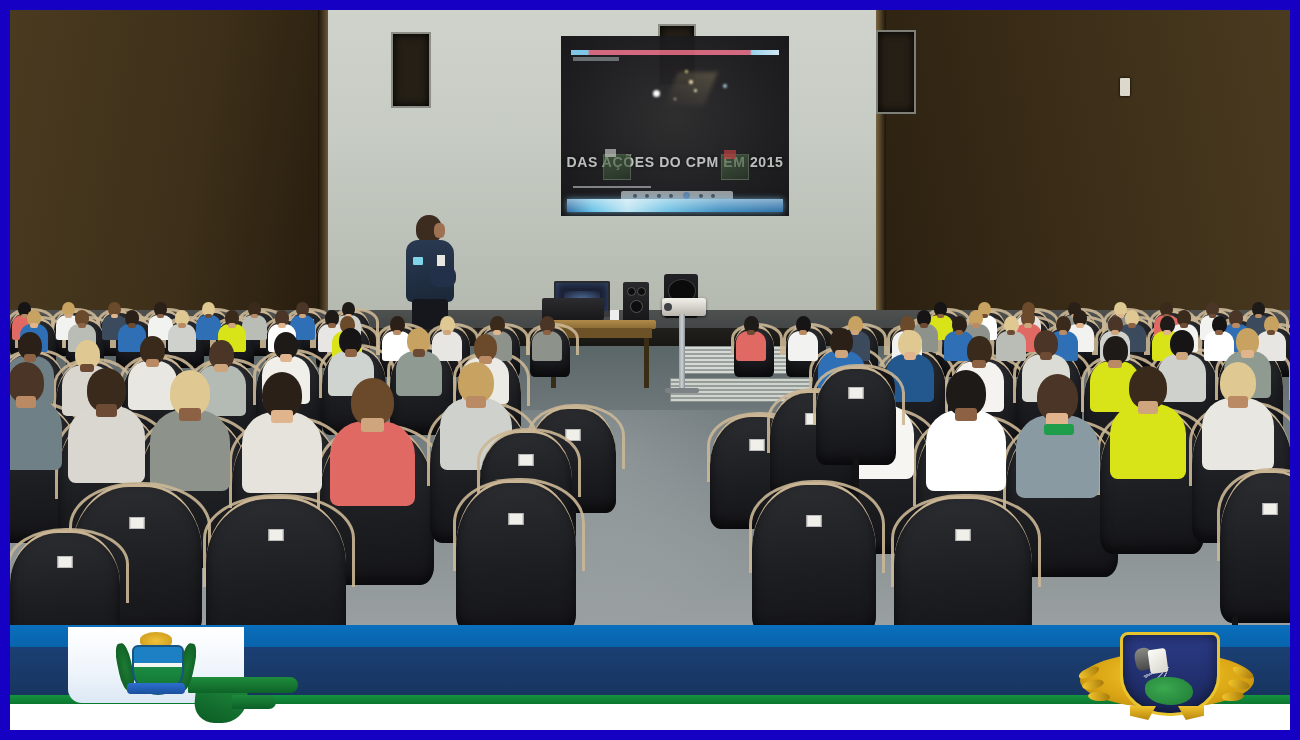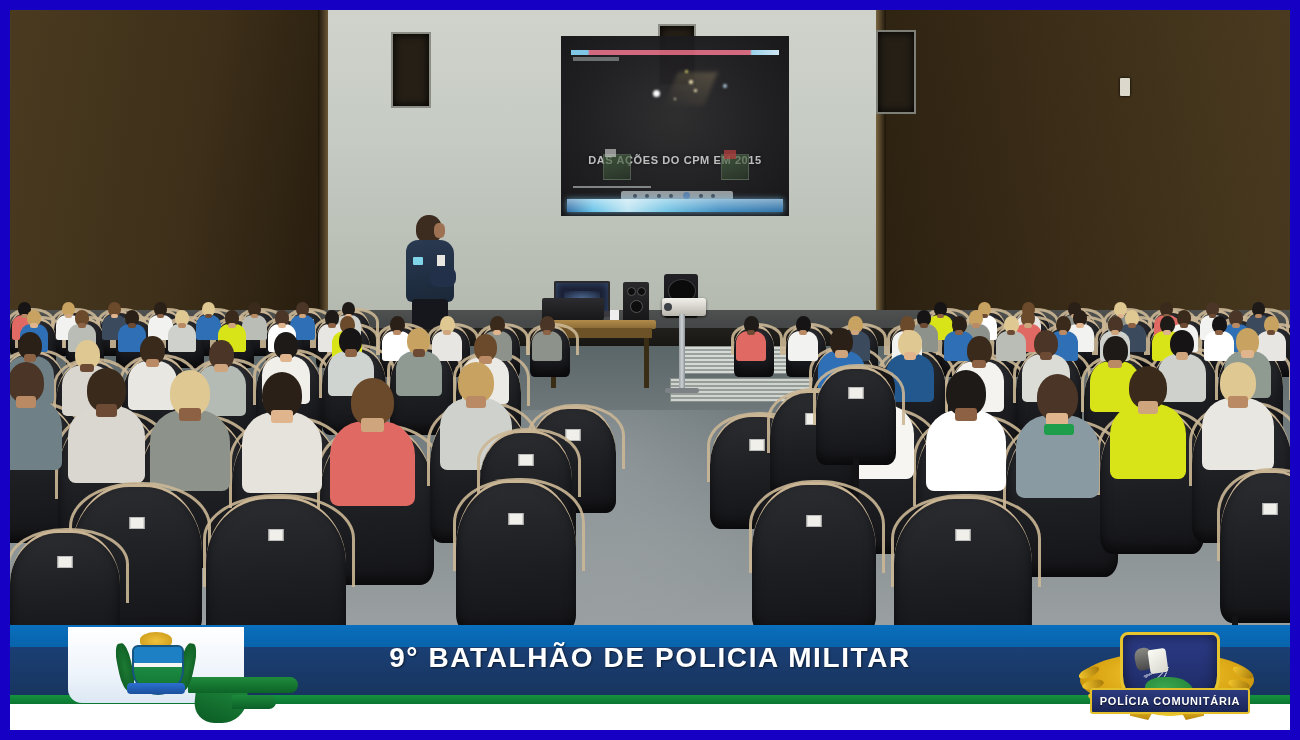--- a/index.html
+++ b/index.html
@@ -77,21 +77,21 @@
     transform:skewX(-22deg);filter:blur(2px);
   }
   .slide-title{
     position:absolute;left:0;top:88px;width:100%;text-align:center;
     font-size:25px;font-weight:bold;letter-spacing:3px;
     color:#c8616a;text-shadow:0 0 6px rgba(200,90,95,.6);
     font-family:"Liberation Sans",sans-serif;opacity:.92;
   }
   .slide-sub{
     position:absolute;left:0;top:118px;width:100%;text-align:center;
-    font-size:11px;font-weight:bold;letter-spacing:.6px;
+    font-size:14px;font-weight:bold;letter-spacing:.6px;
     color:#dfe2e0;opacity:.82;text-shadow:0 0 4px rgba(0,0,0,.9);
   }
   .slide-photo{
     position:absolute;width:26px;height:24px;border:1px solid rgba(190,200,190,.35);
     background:linear-gradient(160deg,#4b6b46,#2a3a28);opacity:.65;
   }
   .sp-l{left:42px;top:118px;}
   .sp-r{left:160px;top:118px;}
   .slide-redbox{position:absolute;left:163px;top:114px;width:12px;height:9px;background:#b33b3b;opacity:.75;}
   .slide-whitebox{position:absolute;left:44px;top:113px;width:11px;height:8px;background:#ddd;opacity:.6;}
@@ -1160,21 +1160,20 @@
 
   </div>
 
   <div class="banner">
     <div class="banner-blue-light"></div>
     <div class="banner-blue-dark"></div>
     <div class="banner-green"></div>
     <div class="banner-white"></div>
 
     <div class="banner-text">
-      <div class="bt-line1">9° BATALHÃO DE POLICIA MILITAR</div>
     </div>
 
     <div class="coa-plate"></div>
     <div class="green-ribbon">
       <div class="gr-a"></div>
         <div class="gr-b"></div>
         <div class="gr-c"></div>
     </div>
     <div class="coa">
       <div class="coa-branch coa-bl"></div>
@@ -1194,19 +1193,16 @@
         <div class="wleaf" style="left:142px;top:40px;transform:rotate(-4deg)"></div>
       </div>
       <div class="badge-shield">
         <div class="badge-rays"></div>
         <div class="badge-hand"></div>
         <div class="badge-scroll"></div>
         <div class="badge-map"></div>
       </div>
       <div class="badge-tailL"></div>
       <div class="badge-tailR"></div>
-      <div class="badge-banner">
-        <span>POLÍCIA COMUNITÁRIA</span>
-      </div>
     </div>
   </div>
 
 </div>
 
 </body></html>

